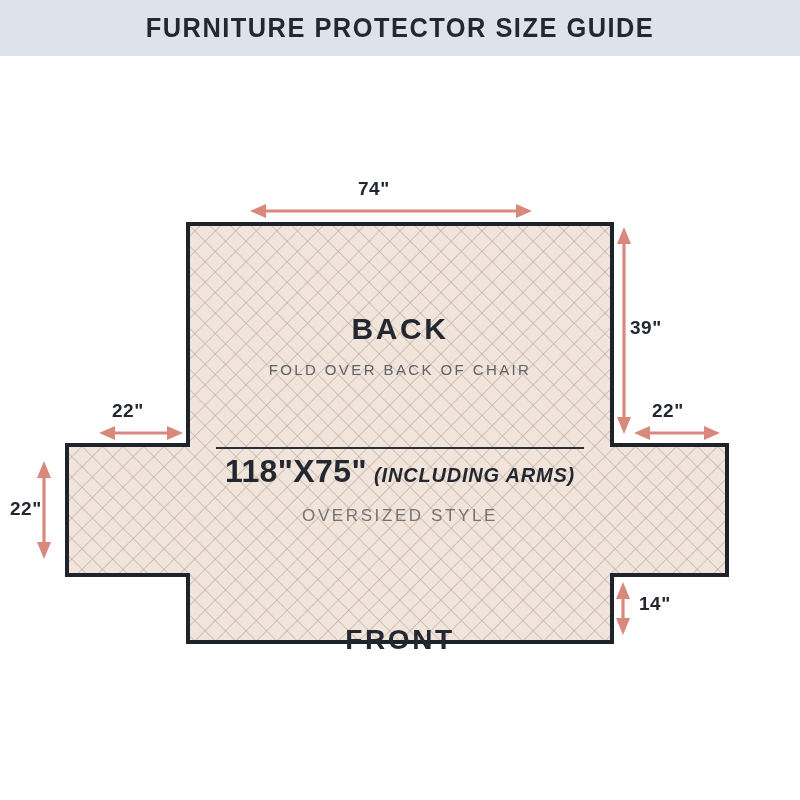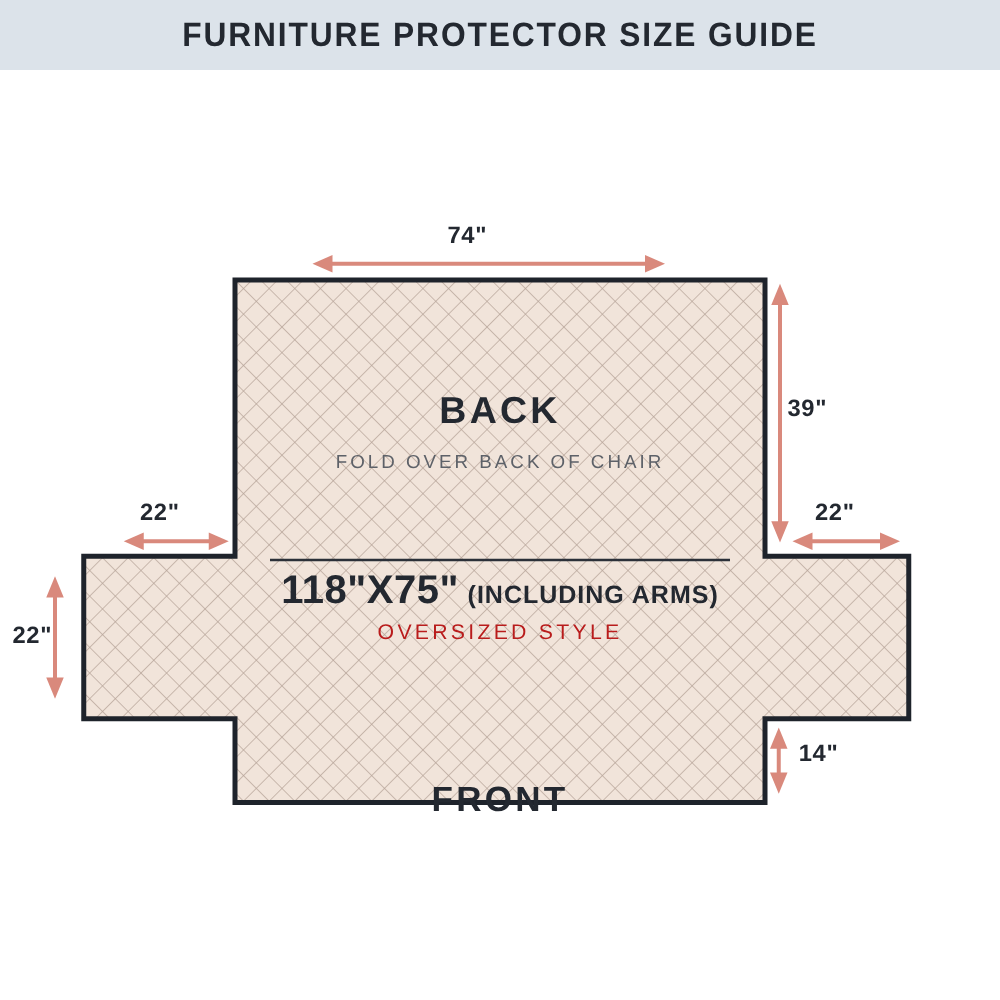--- a/index.html
+++ b/index.html
@@ -120,27 +120,28 @@
     font-weight: bold;
     letter-spacing: 0.4px;
     color: #232830;
   }
   .t-dims-note {
     font-size: 20px;
     font-weight: bold;
     letter-spacing: 0.8px;
     color: #232830;
     margin-left: 7px;
+    font-style: italic;
   }
   .t-style {
-    margin-top: 9px;
+    margin-top: 19px;
     font-size: 17px;
     font-weight: normal;
     letter-spacing: 2.6px;
-    color: #b91c1c;
+    color: #737373;
     white-space: nowrap;
   }
 
   .t-front {
     left: 188px;
     top: 544px;
     width: 424px;
     font-size: 28px;
     font-weight: bold;
     letter-spacing: 2.6px;

